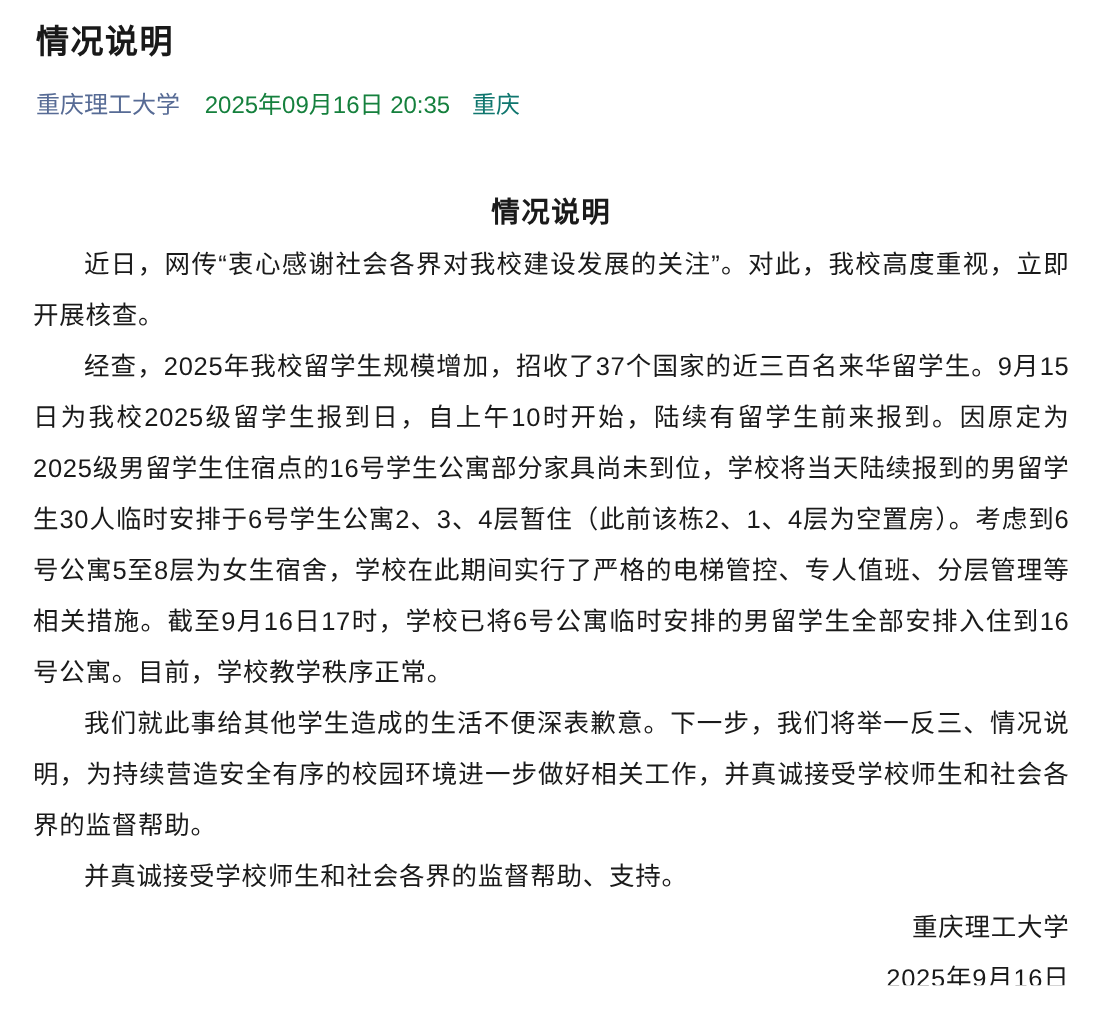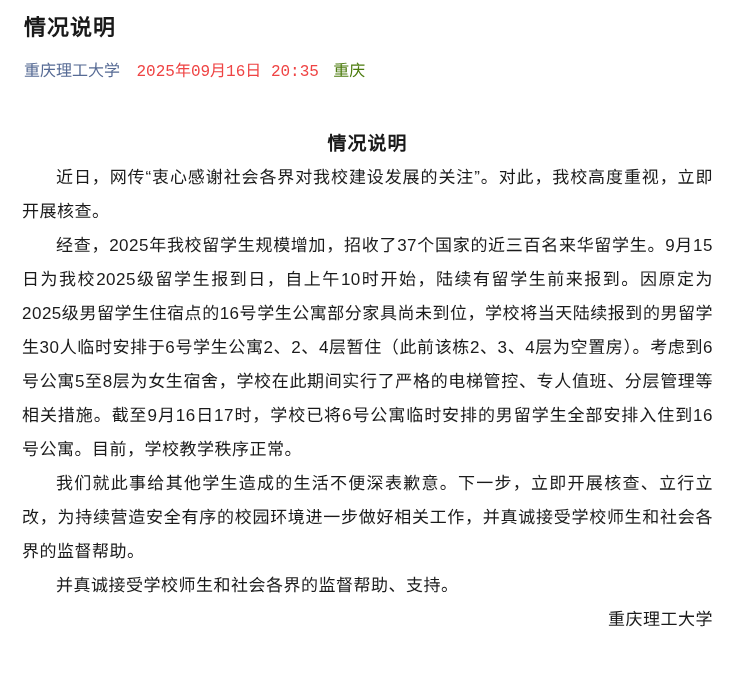--- a/index.html
+++ b/index.html
@@ -24,22 +24,22 @@
     margin-top: 19px;
     font-size: 16px;
     line-height: 20px;
     white-space: nowrap;
   }
   .byline .account {
     color: #576b95;
     margin-right: 12px;
     cursor: pointer;
   }
-  .byline .publish-time { color: #ef4444; margin-right: 10px; font-family: Liberation Mono, monospace; }
-  .byline .location { color: #4d7c0f; }
+  .byline .publish-time { color: #15803d; margin-right: 10px; }
+  .byline .location { color: #0f766e; }
   .article {
     padding: 45px 22px 0 22px;
     font-size: 17px;
     line-height: 34px;
     color: #1a1a1a;
     text-align: justify;
     letter-spacing: 0.5px;
   }
   .article-title {
     text-align: center;
@@ -71,23 +71,24 @@
       <span class="publish-time">2025年09月16日 20:35</span>
       <span class="location">重庆</span>
     </div>
   </div>
 
   <div class="article">
     <div class="article-title">情况说明</div>
 
     <p class="para">近日，网传“衷心感谢社会各界对我校建设发展的关注”。对此，我校高度重视，立即开展核查。</p>
 
-    <p class="para">经查，2025年我校留学生规模增加，招收了37个国家的近三百名来华留学生。9月15日为我校2025级留学生报到日，自上午10时开始，陆续有留学生前来报到。因原定为2025级男留学生住宿点的16号学生公寓部分家具尚未到位，学校将当天陆续报到的男留学生30人临时安排于6号学生公寓2、2、4层暂住（此前该栋2、3、4层为空置房）。考虑到6号公寓5至8层为女生宿舍，学校在此期间实行了严格的电梯管控、专人值班、分层管理等相关措施。截至9月16日17时，学校已将6号公寓临时安排的男留学生全部安排入住到16号公寓。目前，学校教学秩序正常。</p>
+    <p class="para">经查，2025年我校留学生规模增加，招收了37个国家的近三百名来华留学生。9月15日为我校2025级留学生报到日，自上午10时开始，陆续有留学生前来报到。因原定为2025级男留学生住宿点的16号学生公寓部分家具尚未到位，学校将当天陆续报到的男留学生30人临时安排于6号学生公寓2、3、4层暂住（此前该栋2、1、4层为空置房）。考虑到6号公寓5至8层为女生宿舍，学校在此期间实行了严格的电梯管控、专人值班、分层管理等相关措施。截至9月16日17时，学校已将6号公寓临时安排的男留学生全部安排入住到16号公寓。目前，学校教学秩序正常。</p>
 
-    <p class="para">我们就此事给其他学生造成的生活不便深表歉意。下一步，立即开展核查、立行立改，为持续营造安全有序的校园环境进一步做好相关工作，并真诚接受学校师生和社会各界的监督帮助。</p>
+    <p class="para">我们就此事给其他学生造成的生活不便深表歉意。下一步，我们将举一反三、情况说明，为持续营造安全有序的校园环境进一步做好相关工作，并真诚接受学校师生和社会各界的监督帮助。</p>
 
     <p class="para">并真诚接受学校师生和社会各界的监督帮助、支持。</p>
 
     <div class="signature">重庆理工大学</div>
 
+    <div class="sign-date">2025年9月16日</div>
   </div>
 
 </div>
 
 </body></html>

